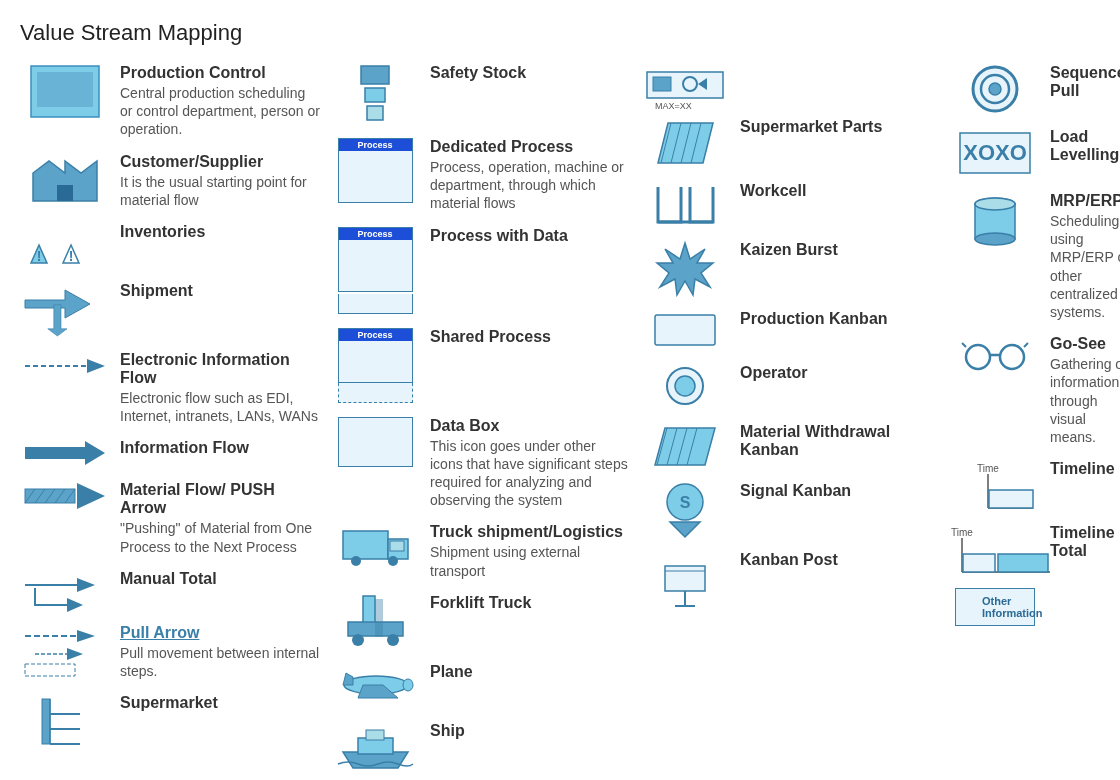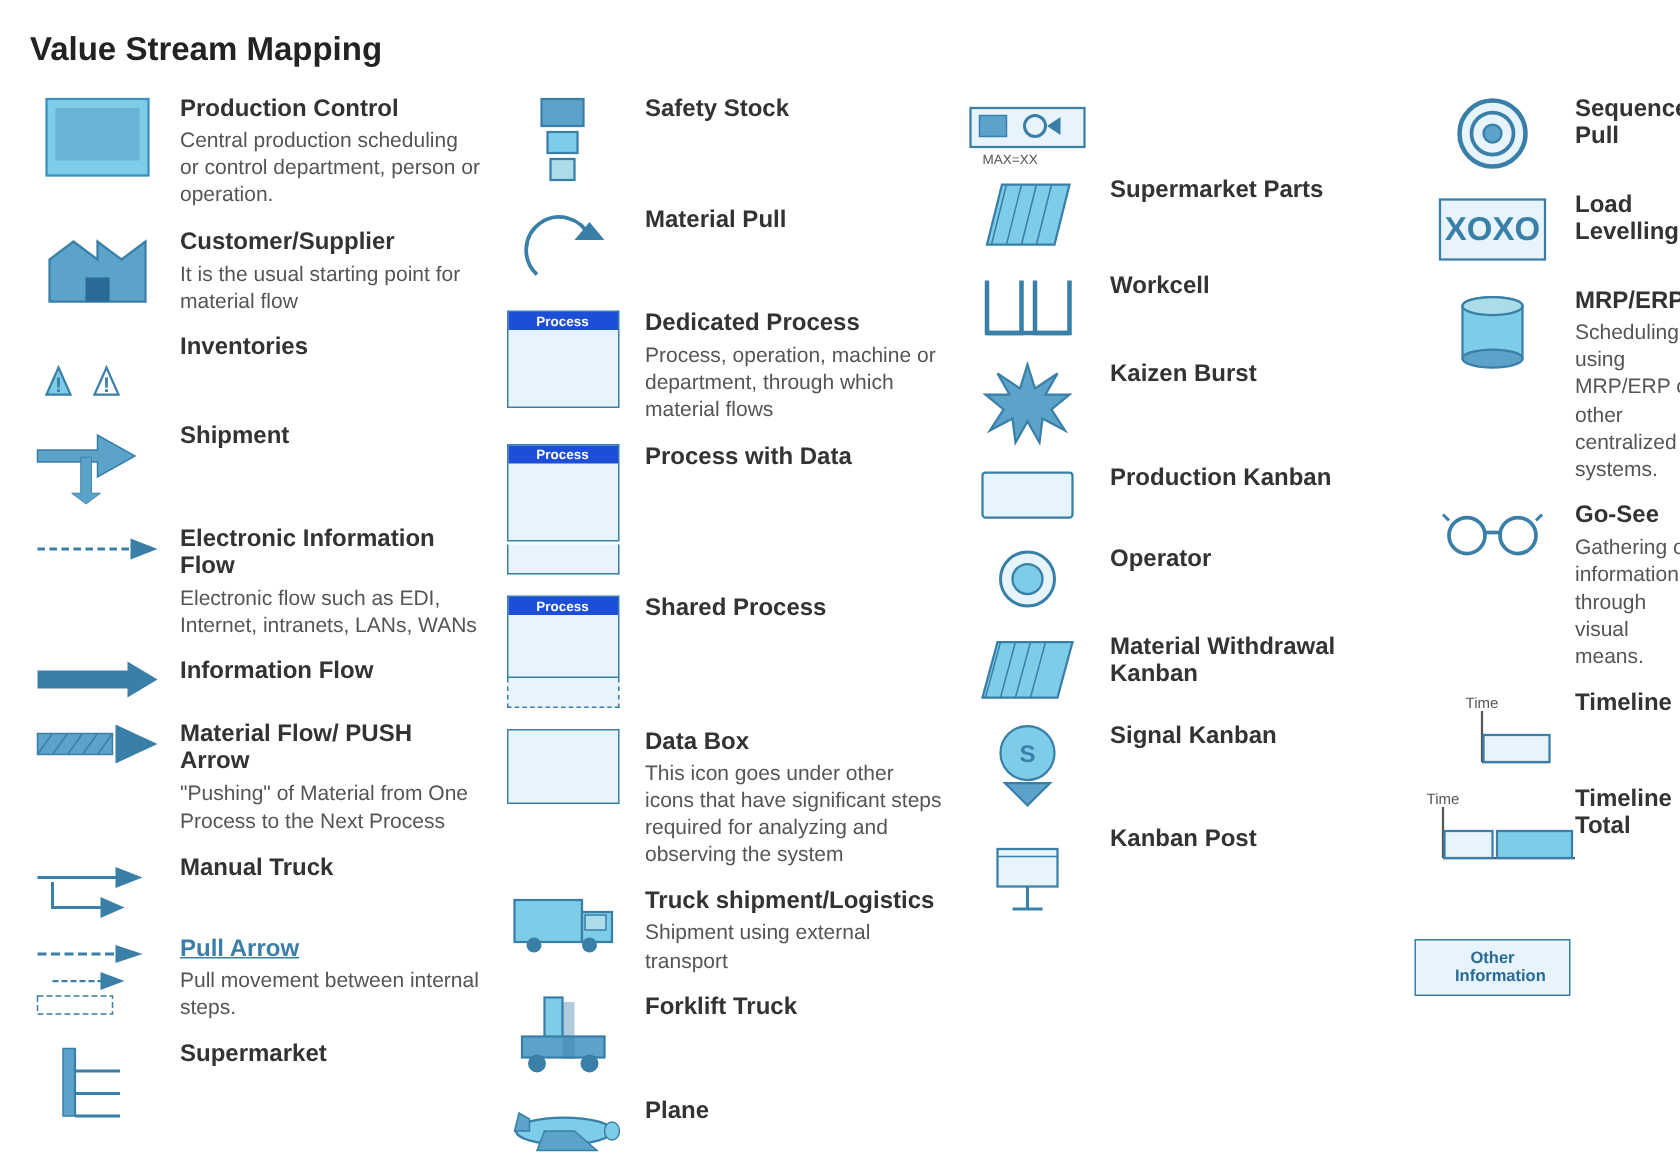--- a/index.html
+++ b/index.html
@@ -7,21 +7,21 @@
       font-family: Arial, sans-serif;
       background: #fff;
       color: #333;
       width: 1120px;
       min-height: 780px;
       padding: 20px;
       font-size: 12px;
     }
     h1 {
       font-size: 22px;
-      font-weight: bold;
+      font-weight: normal;
       margin-bottom: 18px;
       color: #222;
     }
     .grid {
       display: grid;
       grid-template-columns: 310px 310px 310px 190px;
       gap: 0;
     }
     .item {
       display: flex;
@@ -71,22 +71,21 @@
     }
     
     .other-info-box {
       border: 1.5px solid #3a7fa8;
       background: #e8f4fb;
       padding: 6px 26px;
       font-size: 11px;
       text-align: center;
       color: #2a6a96;
       font-weight: bold;
-      width: 104px;
-      margin-top: 38px;
+      width: 80px;
     }
   </style>
 </head>
 <body>
 
 <h1>Value Stream Mapping</h1>
 
 <div class="grid">
 
   <div>
@@ -198,21 +197,21 @@
       <div class="icon-area">
         <svg width="80" height="40" viewBox="0 0 80 40">
           <line x1="0" y1="15" x2="60" y2="15" stroke="#3a7fa8" stroke-width="2"></line>
           <polygon points="52,8 70,15 52,22" fill="#3a7fa8"></polygon>
 
           <polyline points="10,18 10,35 50,35" stroke="#3a7fa8" stroke-width="2" fill="none"></polyline>
           <polygon points="42,28 58,35 42,42" fill="#3a7fa8"></polygon>
         </svg>
       </div>
       <div class="text-area">
-        <div class="item-title">Manual Truck</div>
+        <div class="item-title">Manual Total</div>
         <div class="item-desc"></div>
       </div>
     </div>
 
     <div class="item">
       <div class="icon-area">
         <svg width="80" height="55" viewBox="0 0 80 55">
           <line x1="0" y1="12" x2="60" y2="12" stroke="#3a7fa8" stroke-width="2" stroke-dasharray="6,3"></line>
           <polygon points="52,6 70,12 52,18" fill="#3a7fa8"></polygon>
           <line x1="10" y1="30" x2="50" y2="30" stroke="#3a7fa8" stroke-width="1.5" stroke-dasharray="4,2"></line>
@@ -254,32 +253,20 @@
           <rect x="12" y="24" width="20" height="14" fill="#7ecde8" stroke="#3a7fa8" stroke-width="1.5"></rect>
           <rect x="14" y="42" width="16" height="14" fill="#aadde8" stroke="#3a7fa8" stroke-width="1.5"></rect>
         </svg>
       </div>
       <div class="text-area">
         <div class="item-title">Safety Stock</div>
         <div class="item-desc"></div>
       </div>
     </div>
 
-    <div class="item">
-      <div class="icon-area">
-        <svg width="55" height="55" viewBox="0 0 55 55">
-          <path d="M10,45 A22,22 0 1,1 45,20" fill="none" stroke="#3a7fa8" stroke-width="2.5"></path>
-          <polygon points="45,10 55,22 35,22" fill="#3a7fa8"></polygon>
-        </svg>
-      </div>
-      <div class="text-area">
-        <div class="item-title">Material Pull</div>
-        <div class="item-desc"></div>
-      </div>
-    </div>
 
     <div class="item">
       <div class="icon-area">
         <div class="process-box">
           <div class="process-label">Process</div>
         </div>
       </div>
       <div class="text-area">
         <div class="item-title">Dedicated Process</div>
         <div class="item-desc">Process, operation, machine or department, through which material flows</div>

